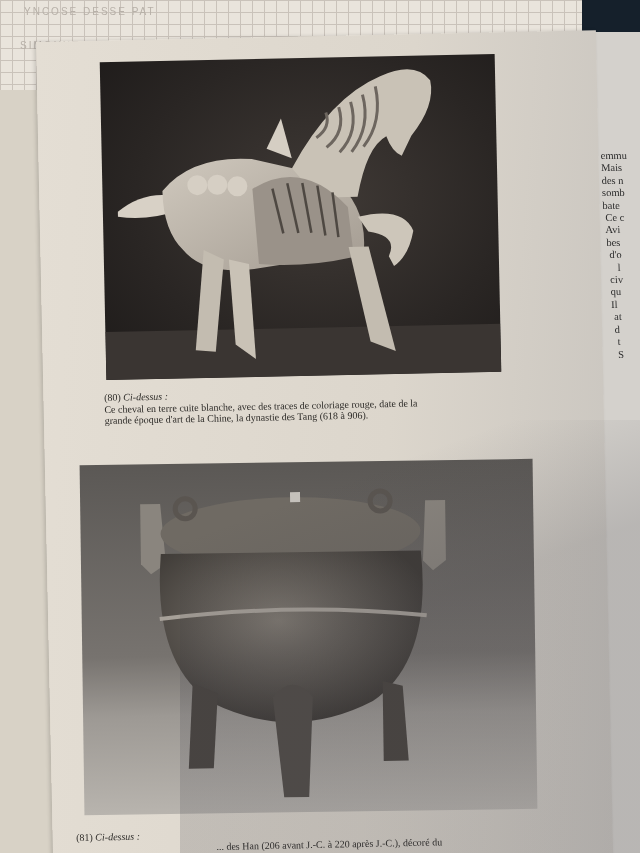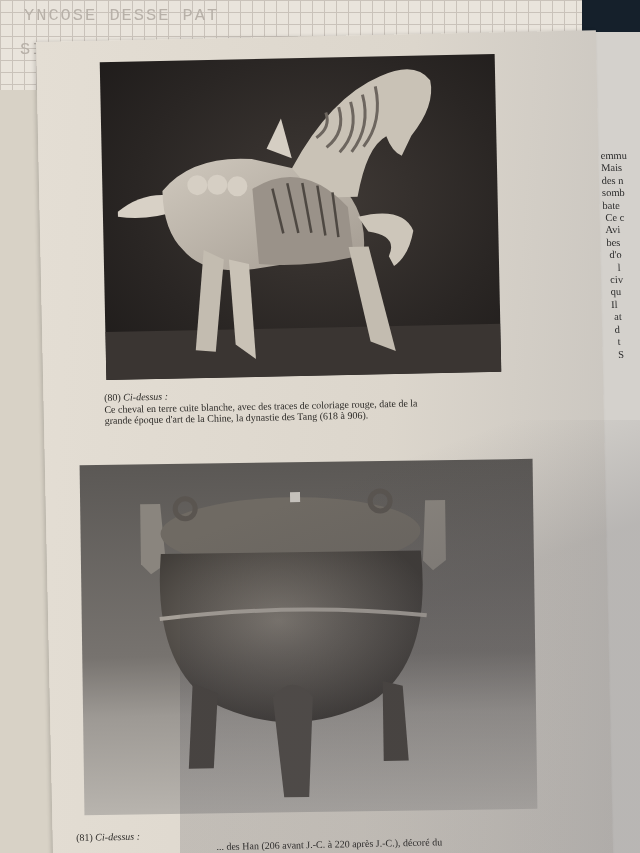--- a/index.html
+++ b/index.html
@@ -10,22 +10,22 @@
     }
     .grid-paper {
       position: absolute; left: 0; top: 0; width: 600px; height: 90px;
       background-color: #e9e4dc;
       background-image:
         linear-gradient(#c9c2ba 1px, transparent 1px),
         linear-gradient(90deg, #c9c2ba 1px, transparent 1px);
       background-size: 12px 12px;
     }
     .handwriting {
-      position: absolute; font-family: Liberation Mono, monospace;
-      color: #b7b0a8; font-size: 17px; letter-spacing: 2px;
+      position: absolute; font-family: Liberation Sans, sans-serif;
+      color: #b7b0a8; font-size: 10px; letter-spacing: 2px;
     }
     .dark-corner { position: absolute; right: 0; top: 0; width: 58px; height: 32px; background: #15202b; }
     .right-page {
       position: absolute; left: 536px; top: 32px; width: 120px; height: 840px;
       background: #d4d1cc; transform: skewX(2deg); border-left: 1px solid #8b8780;
     }
     .right-page .text {
       position: absolute; left: 74px; top: 118px; font-size: 10.5px; line-height: 12.4px;
       color: #2a2a2a; white-space: pre;
     }

